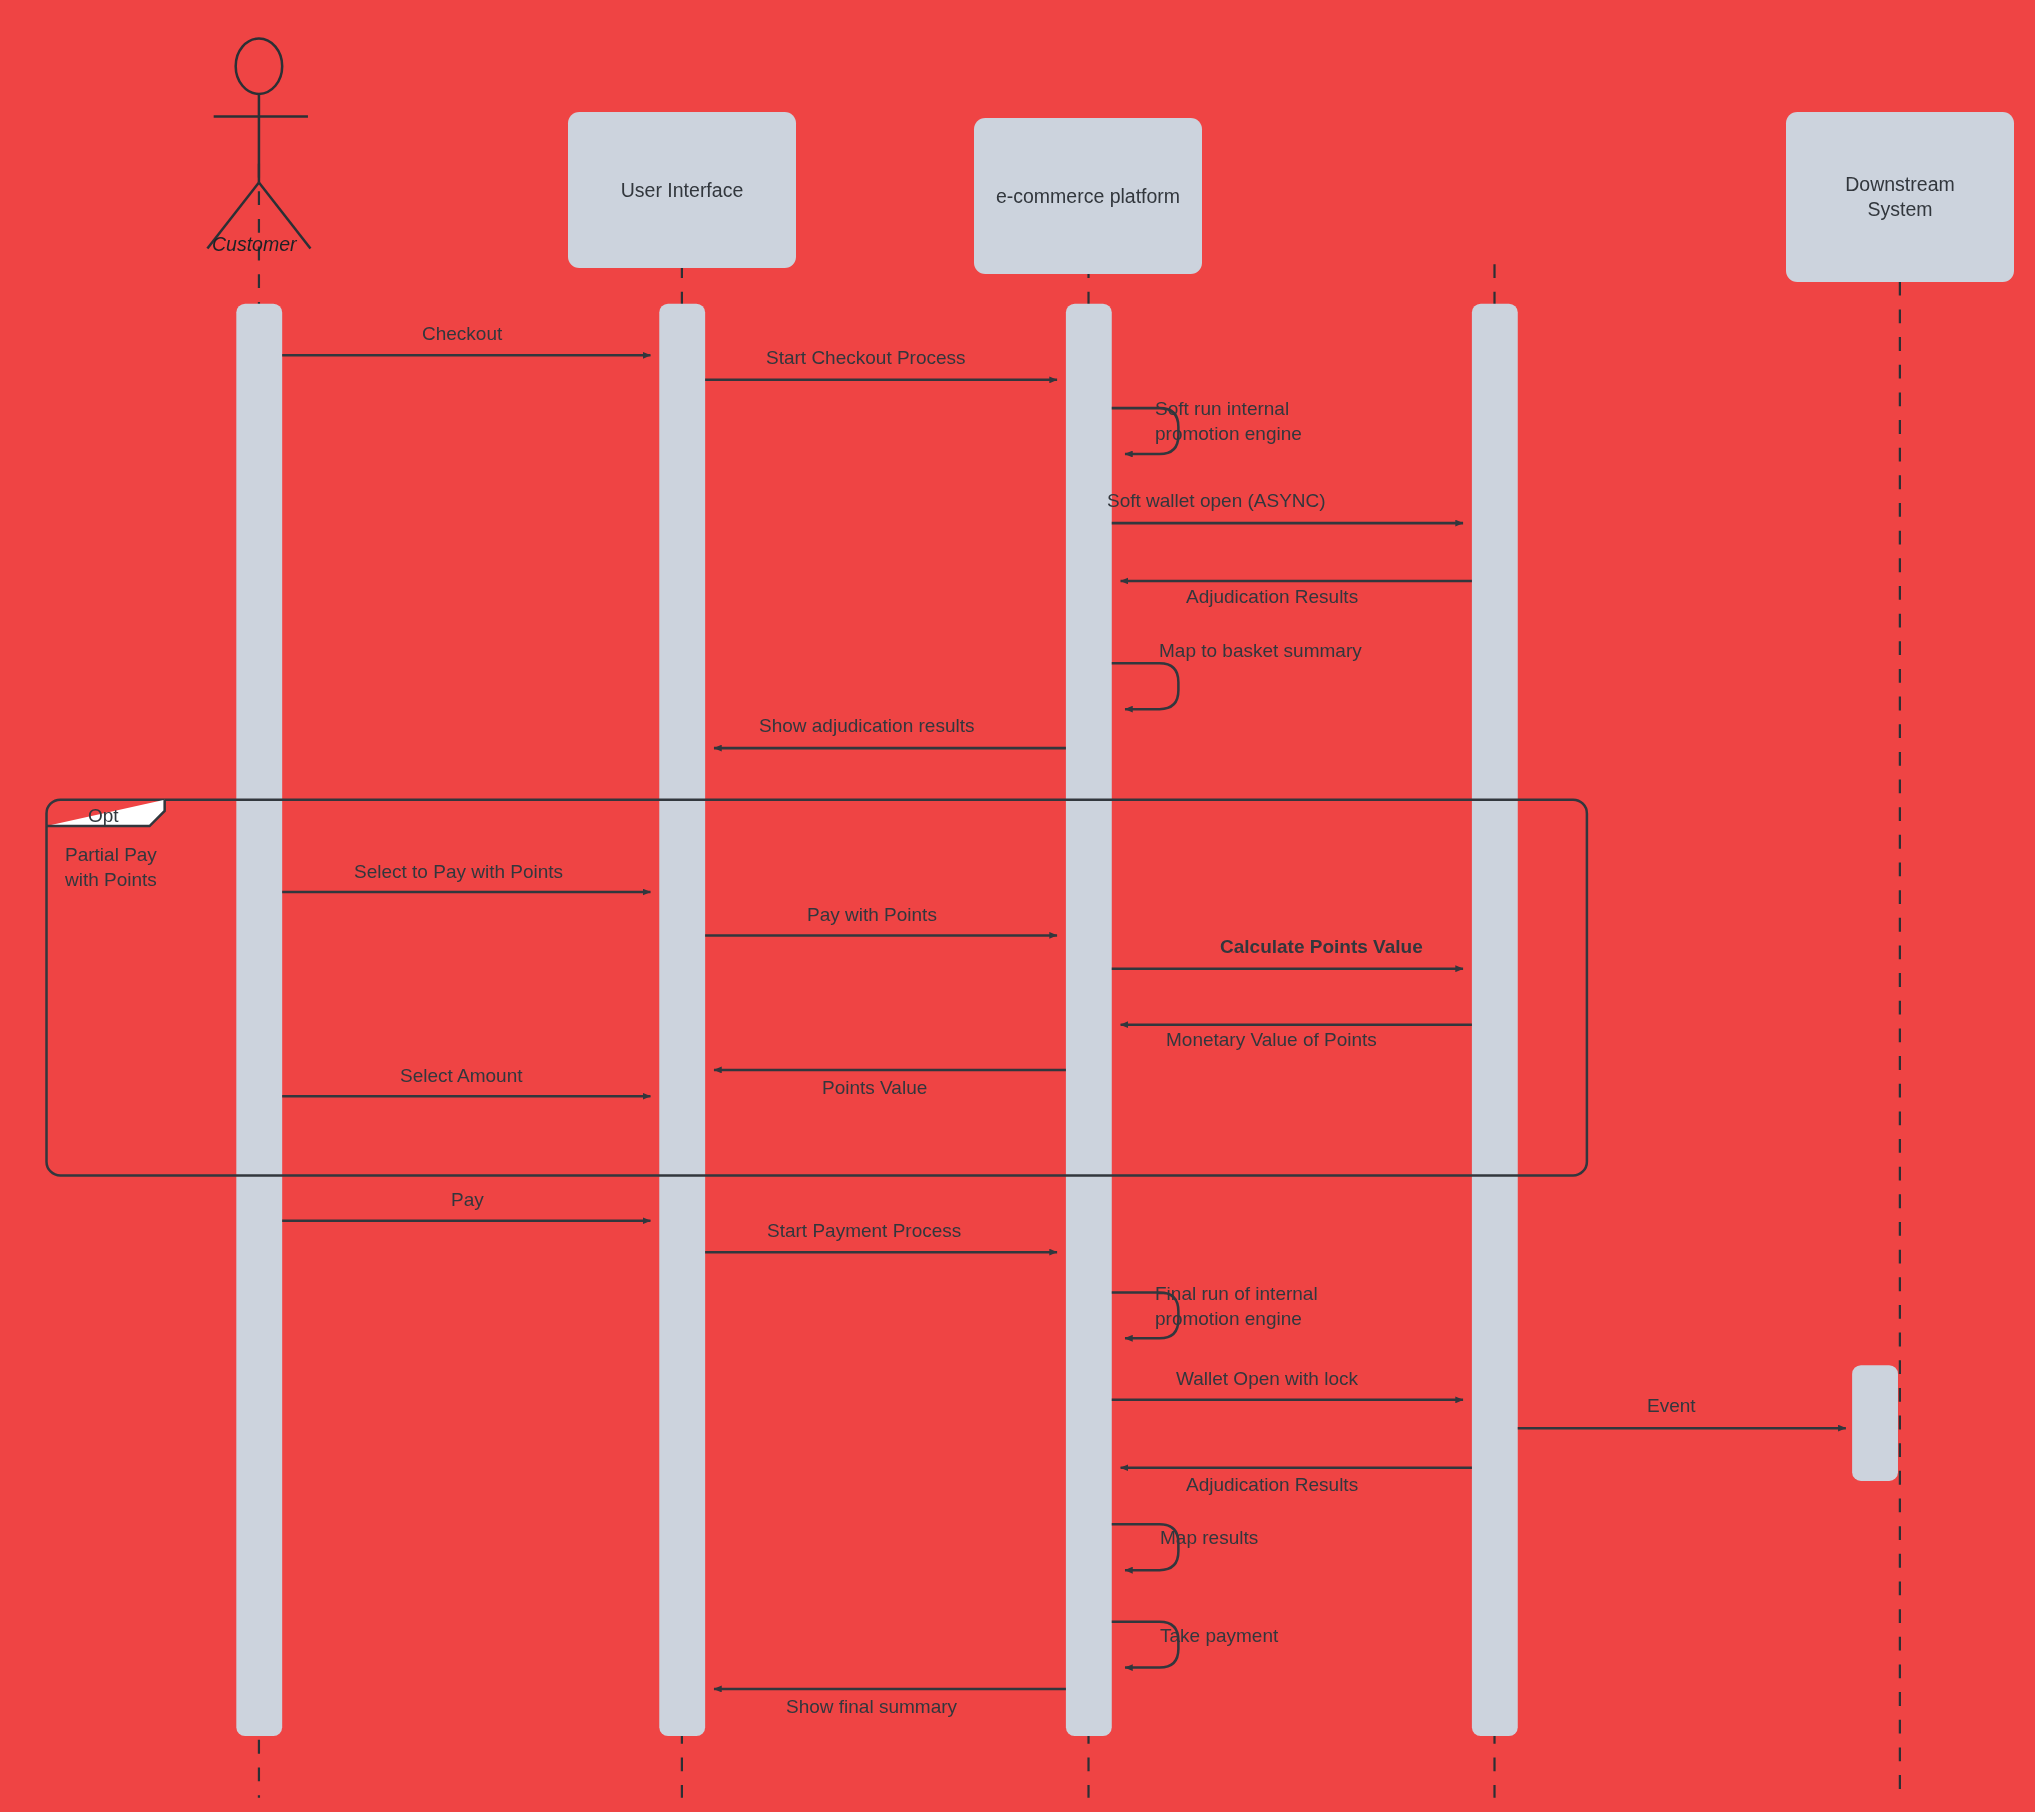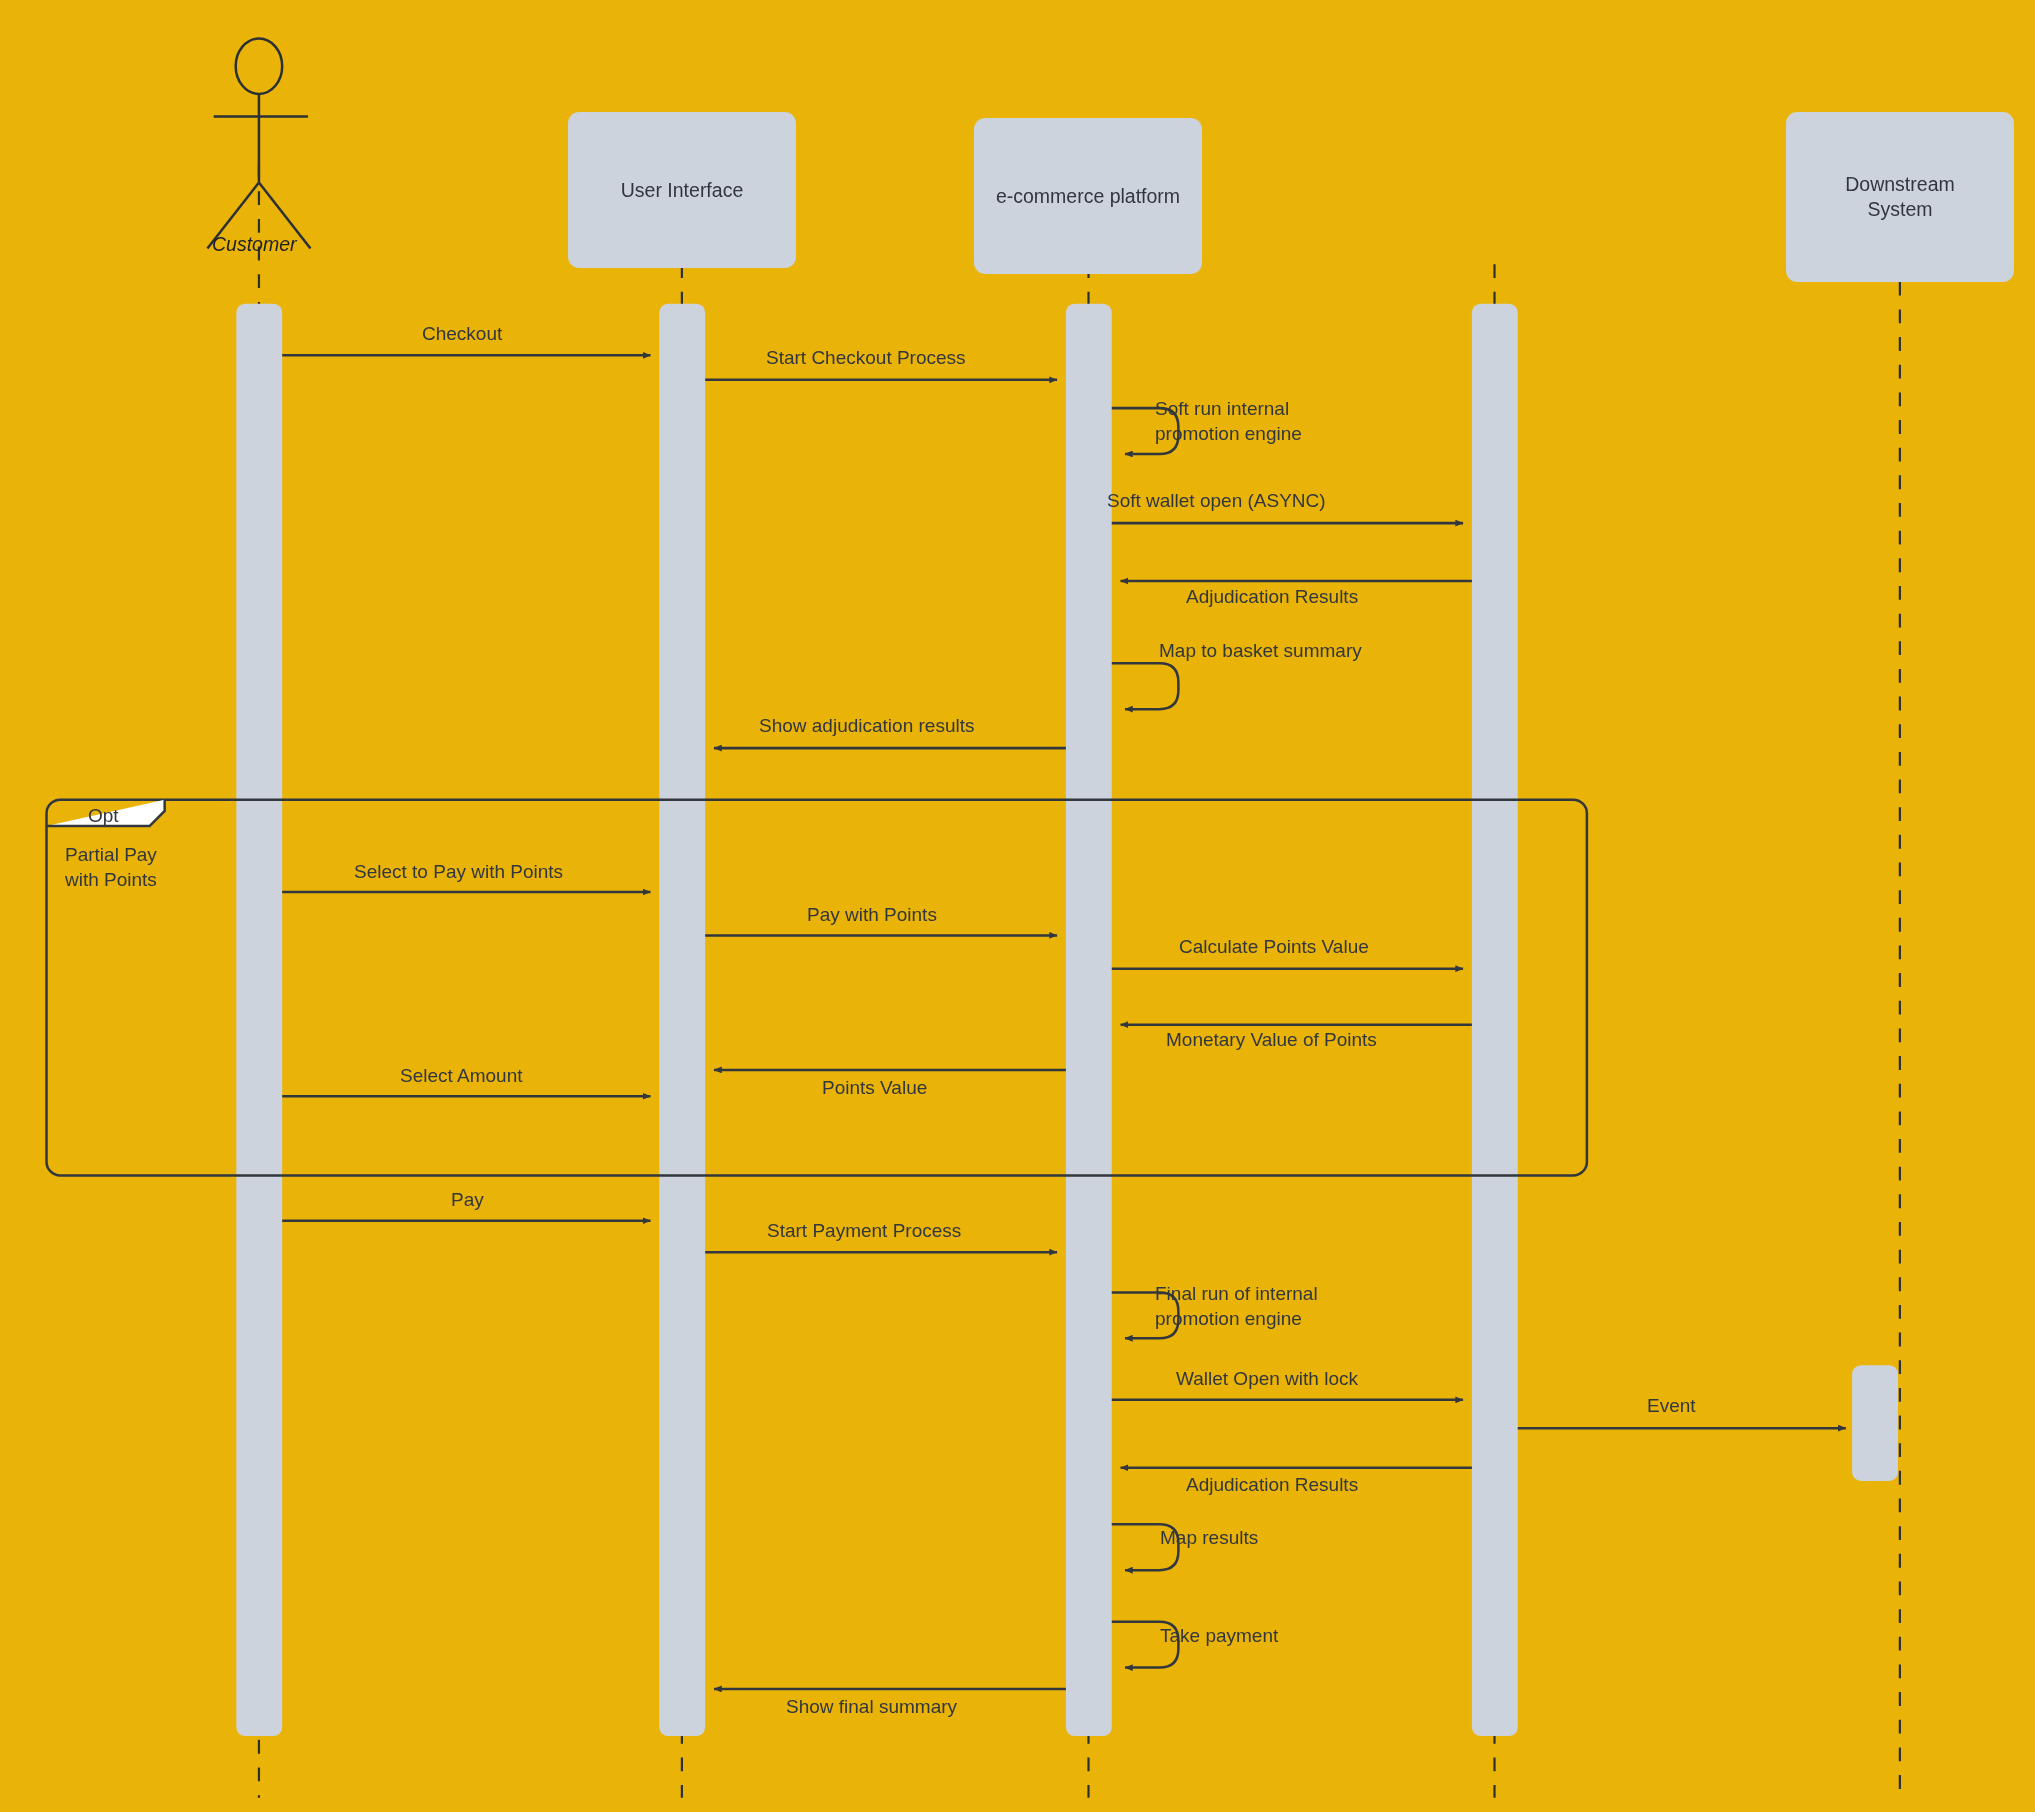--- a/index.html
+++ b/index.html
@@ -9,21 +9,21 @@
     background: #ffffff;
   }
   body {
     font-family: "Liberation Sans", sans-serif;
     color: #2f3640;
   }
   #canvas {
     position: relative;
     width: 2035px;
     height: 1813px;
-    background: #eab308;
+    background: #ef4444;
     overflow: hidden;
   }
   #diagram-svg {
     position: absolute;
     top: 0;
     left: 0;
     width: 2035px;
     height: 1813px;
   }
   .participant-box {
@@ -200,21 +200,21 @@
   <div class="msg-label" style="left:1186px; top:585px;">Adjudication Results</div>
 
   <div class="msg-label" style="left:1159px; top:639px;">Map to basket summary</div>
 
   <div class="msg-label" style="left:759px; top:714px;">Show adjudication results</div>
 
   <div class="msg-label" style="left:354px; top:860px;">Select to Pay with Points</div>
 
   <div class="msg-label" style="left:807px; top:903px;">Pay with Points</div>
 
-  <div class="msg-label" style="left:1179px; top:935px;">Calculate Points Value</div>
+  <div class="msg-label" style="left:1220px; top:935px;font-weight:bold;">Calculate Points Value</div>
 
   <div class="msg-label" style="left:1166px; top:1028px;">Monetary Value of Points</div>
 
   <div class="msg-label" style="left:822px; top:1076px;">Points Value</div>
 
   <div class="msg-label" style="left:400px; top:1064px;">Select Amount</div>
 
   <div class="msg-label" style="left:451px; top:1188px;">Pay</div>
 
   <div class="msg-label" style="left:767px; top:1219px;">Start Payment Process</div>

